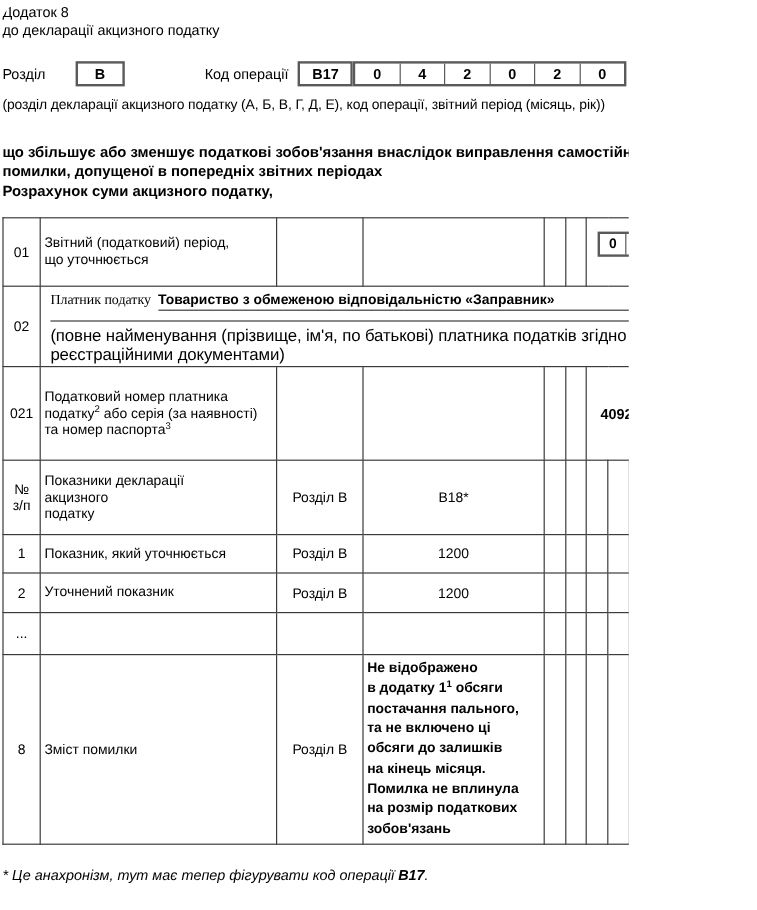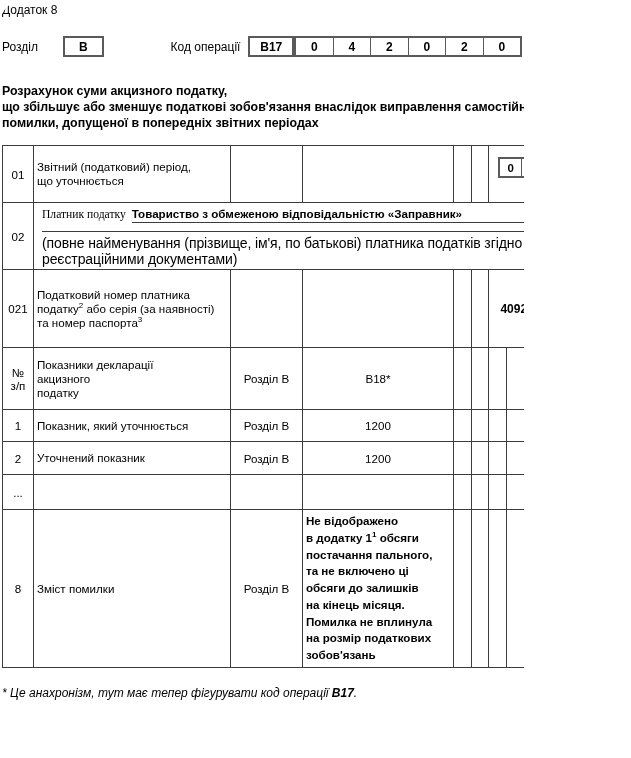--- a/index.html
+++ b/index.html
@@ -65,41 +65,43 @@
   .footnote { margin-top:18px; font-style:italic; font-size:12px; }
   .footnote b { font-style:italic; }
 </style>
 </head>
 <body>
 
 <div class="page">
 
   <div class="doc-head">
     <div>Додаток 8</div>
+    <div>до декларації акцизного податку</div>
   </div>
 
   <div class="codes-row">
     <span class="lbl">Розділ</span>
     <span class="box box-razdil">В</span>
     <span class="lbl lbl-oper">Код операції</span>
     <span class="box box-oper">В17</span>
     <span class="digit-grid grid-top">
       <span class="digit">0</span>
       <span class="digit">4</span>
       <span class="digit">2</span>
       <span class="digit">0</span>
       <span class="digit">2</span>
       <span class="digit">0</span>
     </span>
   </div>
+  <div class="codes-caption">(розділ декларації акцизного податку (А, Б, В, Г, Д, Е), код операції, звітний період (місяць, рік))</div>
 
 
   <div class="calc-title">
+    <div>що збільшує або зменшує податкові зобов'язання внаслідок виправлення самостійно виявленої помилки, допущеної в попередніх звітних періодах</div>
     <div>Розрахунок суми акцизного податку,</div>
-    <div>що збільшує або зменшує податкові зобов'язання внаслідок виправлення самостійно виявленої помилки, допущеної в попередніх звітних періодах</div>
   </div>
 
   <table class="main">
     <colgroup>
       <col style="width:31px">
         <col style="width:197px">
         <col style="width:72px">
         <col style="width:151px">
       <col style="width:17.7px">
         <col style="width:17.7px">

